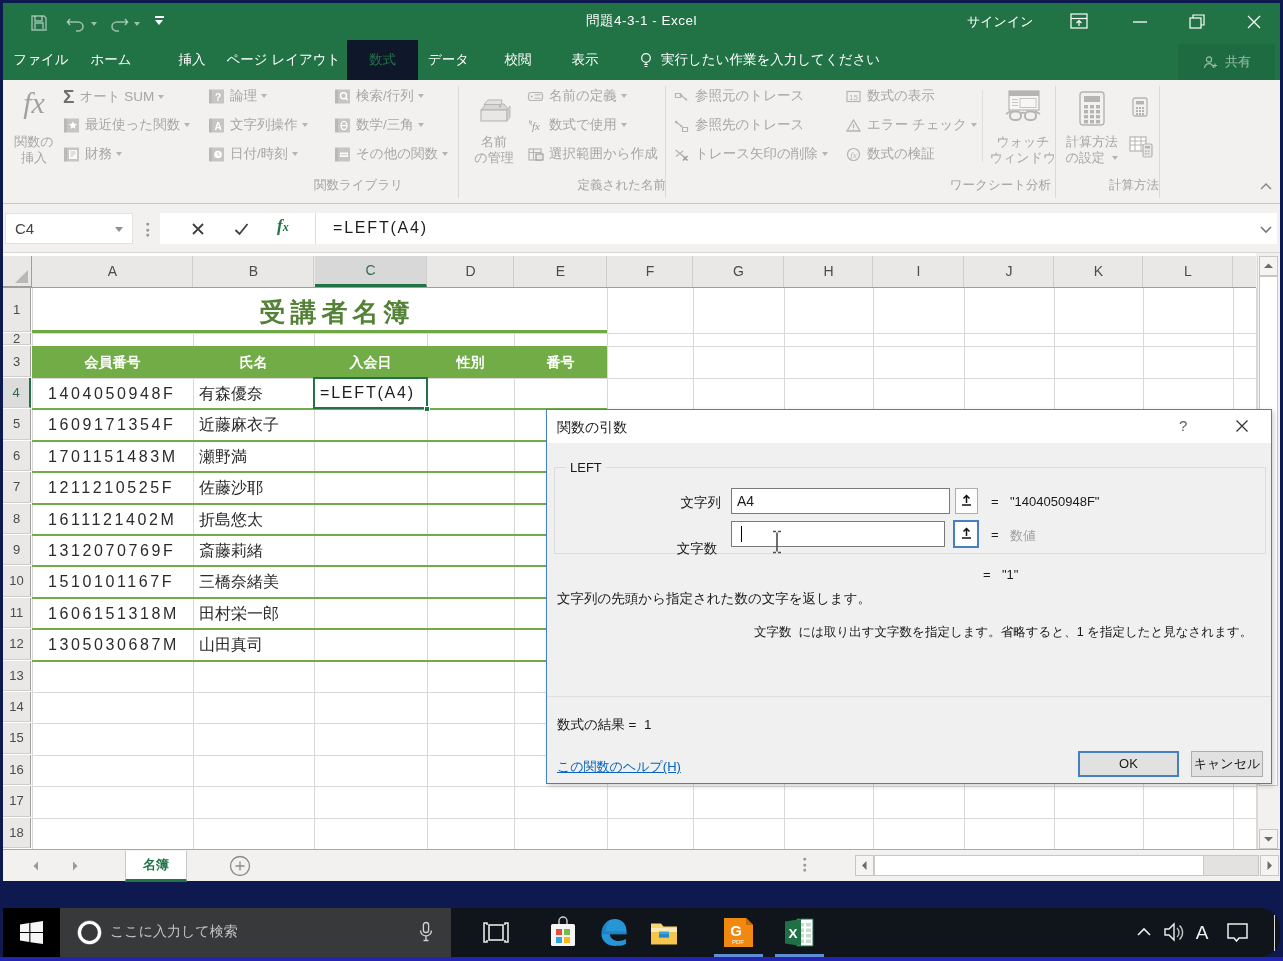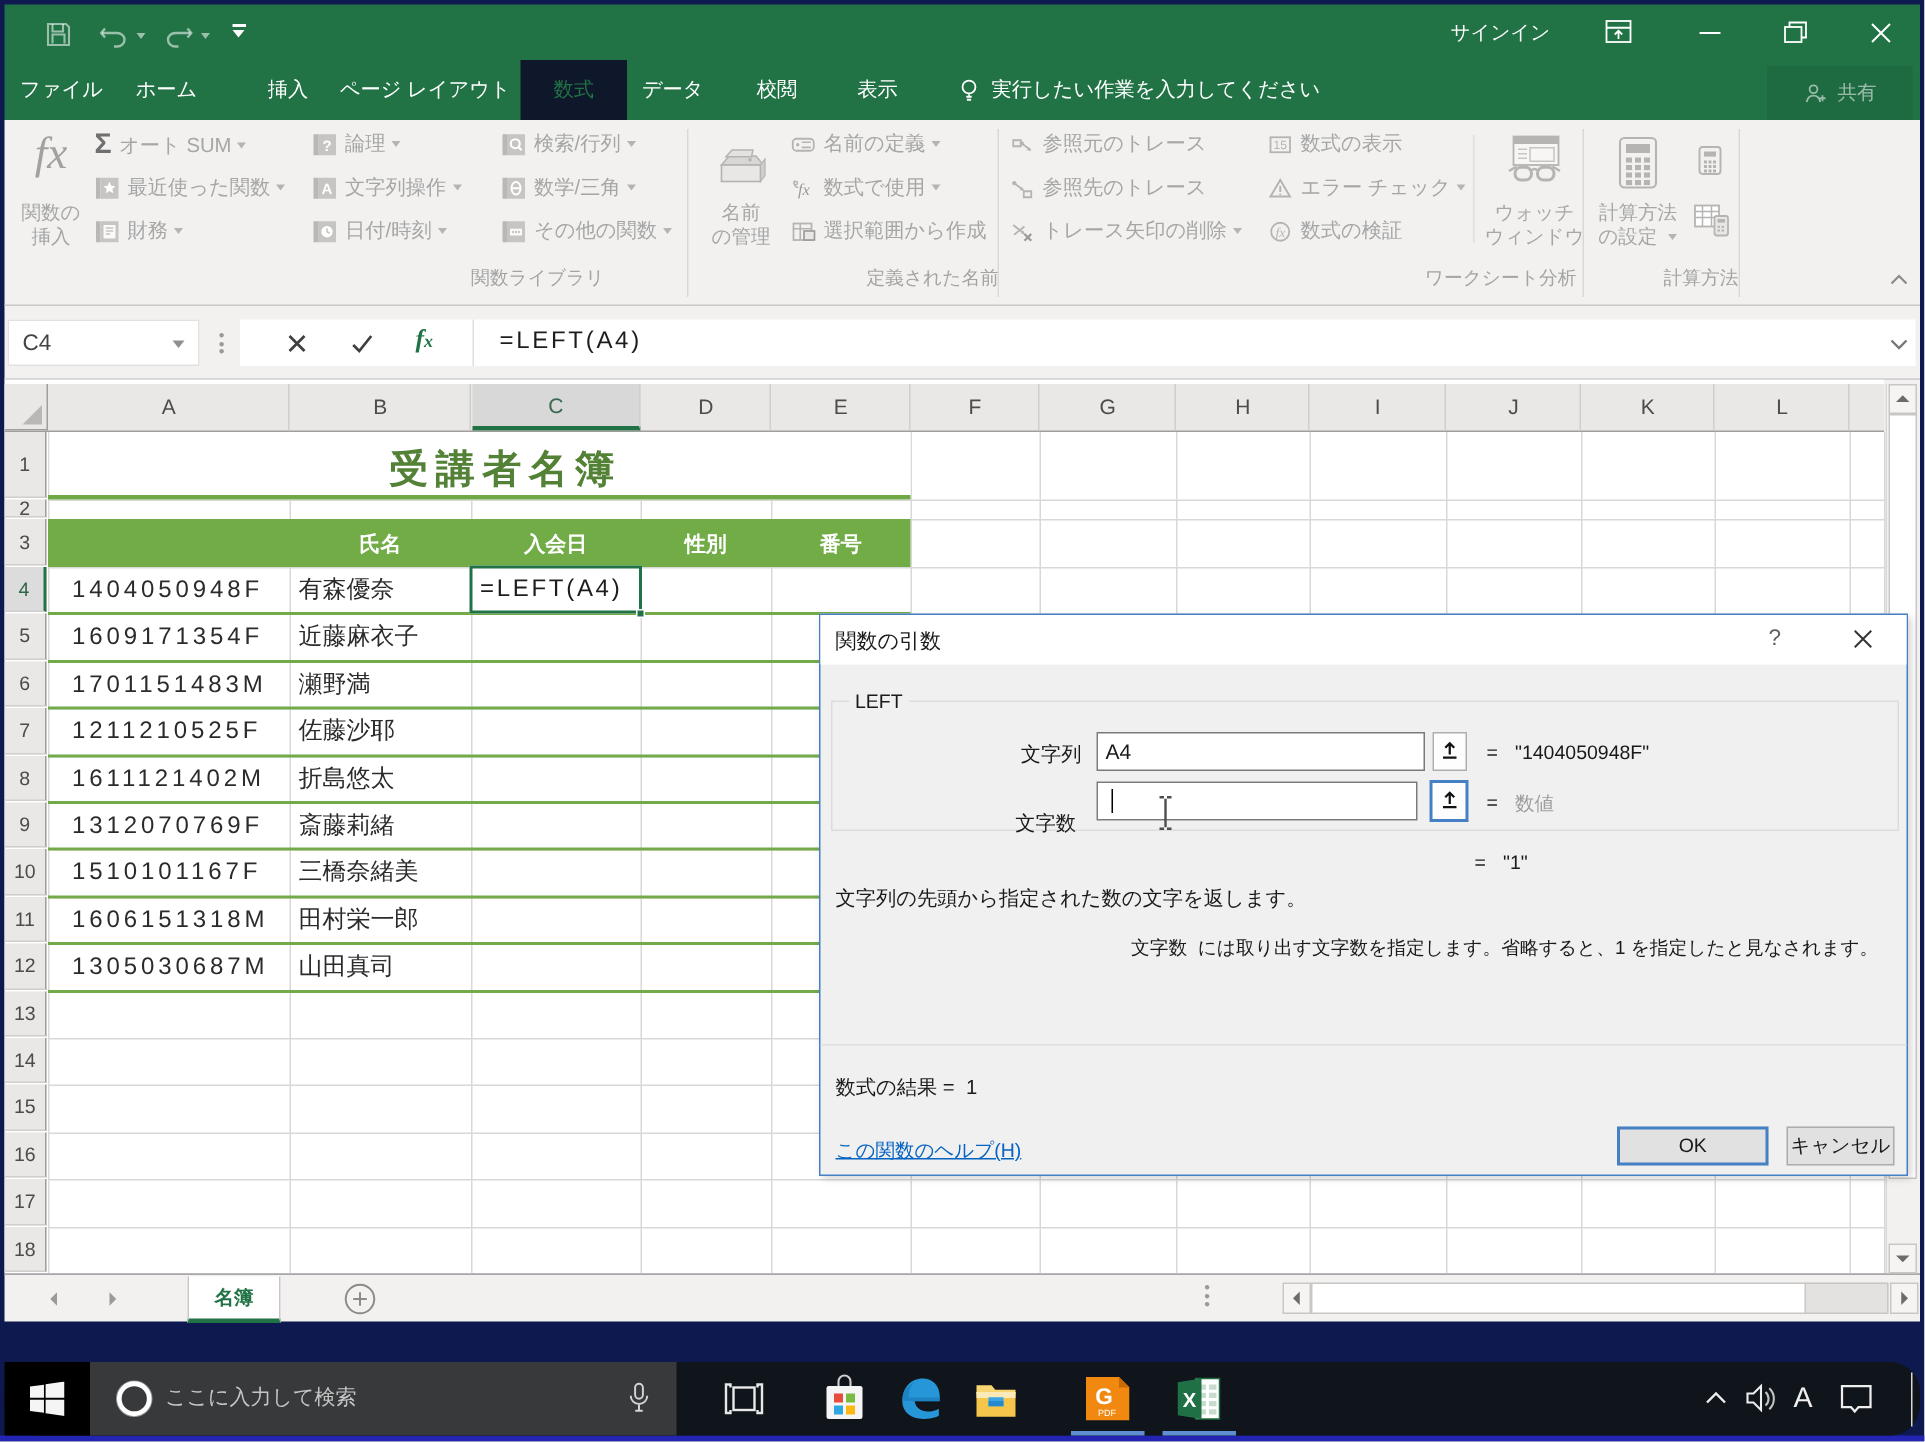--- a/index.html
+++ b/index.html
@@ -83,20 +83,21 @@
         <path d="M3 9h10a5 4.5 0 0 1 0 9h-2" fill="none" stroke="currentColor" stroke-width="1.6"></path>
       </svg>
     <div class="abs" style="left:88px;top:19px;width:0;height:0;border-left:3.5px solid transparent;border-right:3.5px solid transparent;border-top:4px solid rgba(255,255,255,0.55)"></div>
     <svg class="abs qat-icon" style="left:105px" width="22" height="20" viewBox="0 0 22 20">
         <path d="M17 6l2.5 3L17 12" fill="none" stroke="currentColor" stroke-width="1.6"></path>
         <path d="M19 9H9a5 4.5 0 0 0 0 9h2" fill="none" stroke="currentColor" stroke-width="1.6"></path>
       </svg>
     <div class="abs" style="left:131px;top:19px;width:0;height:0;border-left:3.5px solid transparent;border-right:3.5px solid transparent;border-top:4px solid rgba(255,255,255,0.55)"></div>
     <div class="abs" style="left:152px;top:13px;width:9px;height:2px;background:#fff"></div>
     <div class="abs" style="left:152px;top:17px;width:0;height:0;border-left:4.5px solid transparent;border-right:4.5px solid transparent;border-top:5px solid #fff"></div>
+    <div class="abs win-title">問題4-3-1 - Excel</div>
     <div class="abs signin" style="left:964px">サインイン</div>
     <svg class="abs winctl" style="left:1056px" width="40" height="24" viewBox="0 0 40 24">
         <rect x="12" y="4" width="16" height="14" fill="none" stroke="#fff" stroke-width="1.2"></rect>
         <path d="M12 8.5h16" stroke="#fff" stroke-width="1.2"></path>
         <path d="M20 16v-5m-2.5 2 2.5-2.5 2.5 2.5" fill="none" stroke="#fff" stroke-width="1.2"></path>
       </svg>
     <svg class="abs winctl" style="left:1117px" width="40" height="24" viewBox="0 0 40 24">
         <path d="M13 12h14" stroke="#fff" stroke-width="1.3"></path>
       </svg>
     <svg class="abs winctl" style="left:1174px" width="40" height="24" viewBox="0 0 40 24">
@@ -369,20 +370,21 @@
       <div class="abs hline" style="left:29px;top:407.59999999999997px;width:1224px"></div>
       <div class="abs hline" style="left:29px;top:439px;width:1224px"></div>
       <div class="abs hline" style="left:29px;top:470.4px;width:1224px"></div>
       <div class="abs hline" style="left:29px;top:501.79999999999995px;width:1224px"></div>
       <div class="abs hline" style="left:29px;top:533.2px;width:1224px"></div>
       <div class="abs hline" style="left:29px;top:564.5999999999999px;width:1224px"></div>
       <div class="abs" style="left:30px;top:35px;width:574px;height:45px;background:#fff"></div>
       <div class="abs" style="left:29px;top:77px;width:575px;height:3px;background:#6fa845"></div>
       <div class="abs" style="left:234px;top:42px;width:200px;text-align:center;font-size:26px;font-weight:bold;color:#538135;letter-spacing:5px">受講者名簿</div>
       <div class="abs" style="left:29px;top:93px;width:575px;height:32px;background:#71ac47"></div>
+      <div class="abs" style="left:29px;top:93px;width:161px;height:32px;text-align:center;line-height:32px;font-size:14px;font-weight:bold;color:#fff">会員番号</div>
       <div class="abs" style="left:190px;top:93px;width:121px;height:32px;text-align:center;line-height:32px;font-size:14px;font-weight:bold;color:#fff">氏名</div>
       <div class="abs" style="left:311px;top:93px;width:113px;height:32px;text-align:center;line-height:32px;font-size:14px;font-weight:bold;color:#fff">入会日</div>
       <div class="abs" style="left:424px;top:93px;width:87px;height:32px;text-align:center;line-height:32px;font-size:14px;font-weight:bold;color:#fff">性別</div>
       <div class="abs" style="left:511px;top:93px;width:93px;height:32px;text-align:center;line-height:32px;font-size:14px;font-weight:bold;color:#fff">番号</div>
       <div class="abs greenline" style="left:29px;top:155.4px;width:575px"></div>
       <div class="abs greenline" style="left:29px;top:186.8px;width:575px"></div>
       <div class="abs greenline" style="left:29px;top:218.2px;width:575px"></div>
       <div class="abs greenline" style="left:29px;top:249.6px;width:575px"></div>
       <div class="abs greenline" style="left:29px;top:281px;width:575px"></div>
       <div class="abs greenline" style="left:29px;top:312.4px;width:575px"></div>

